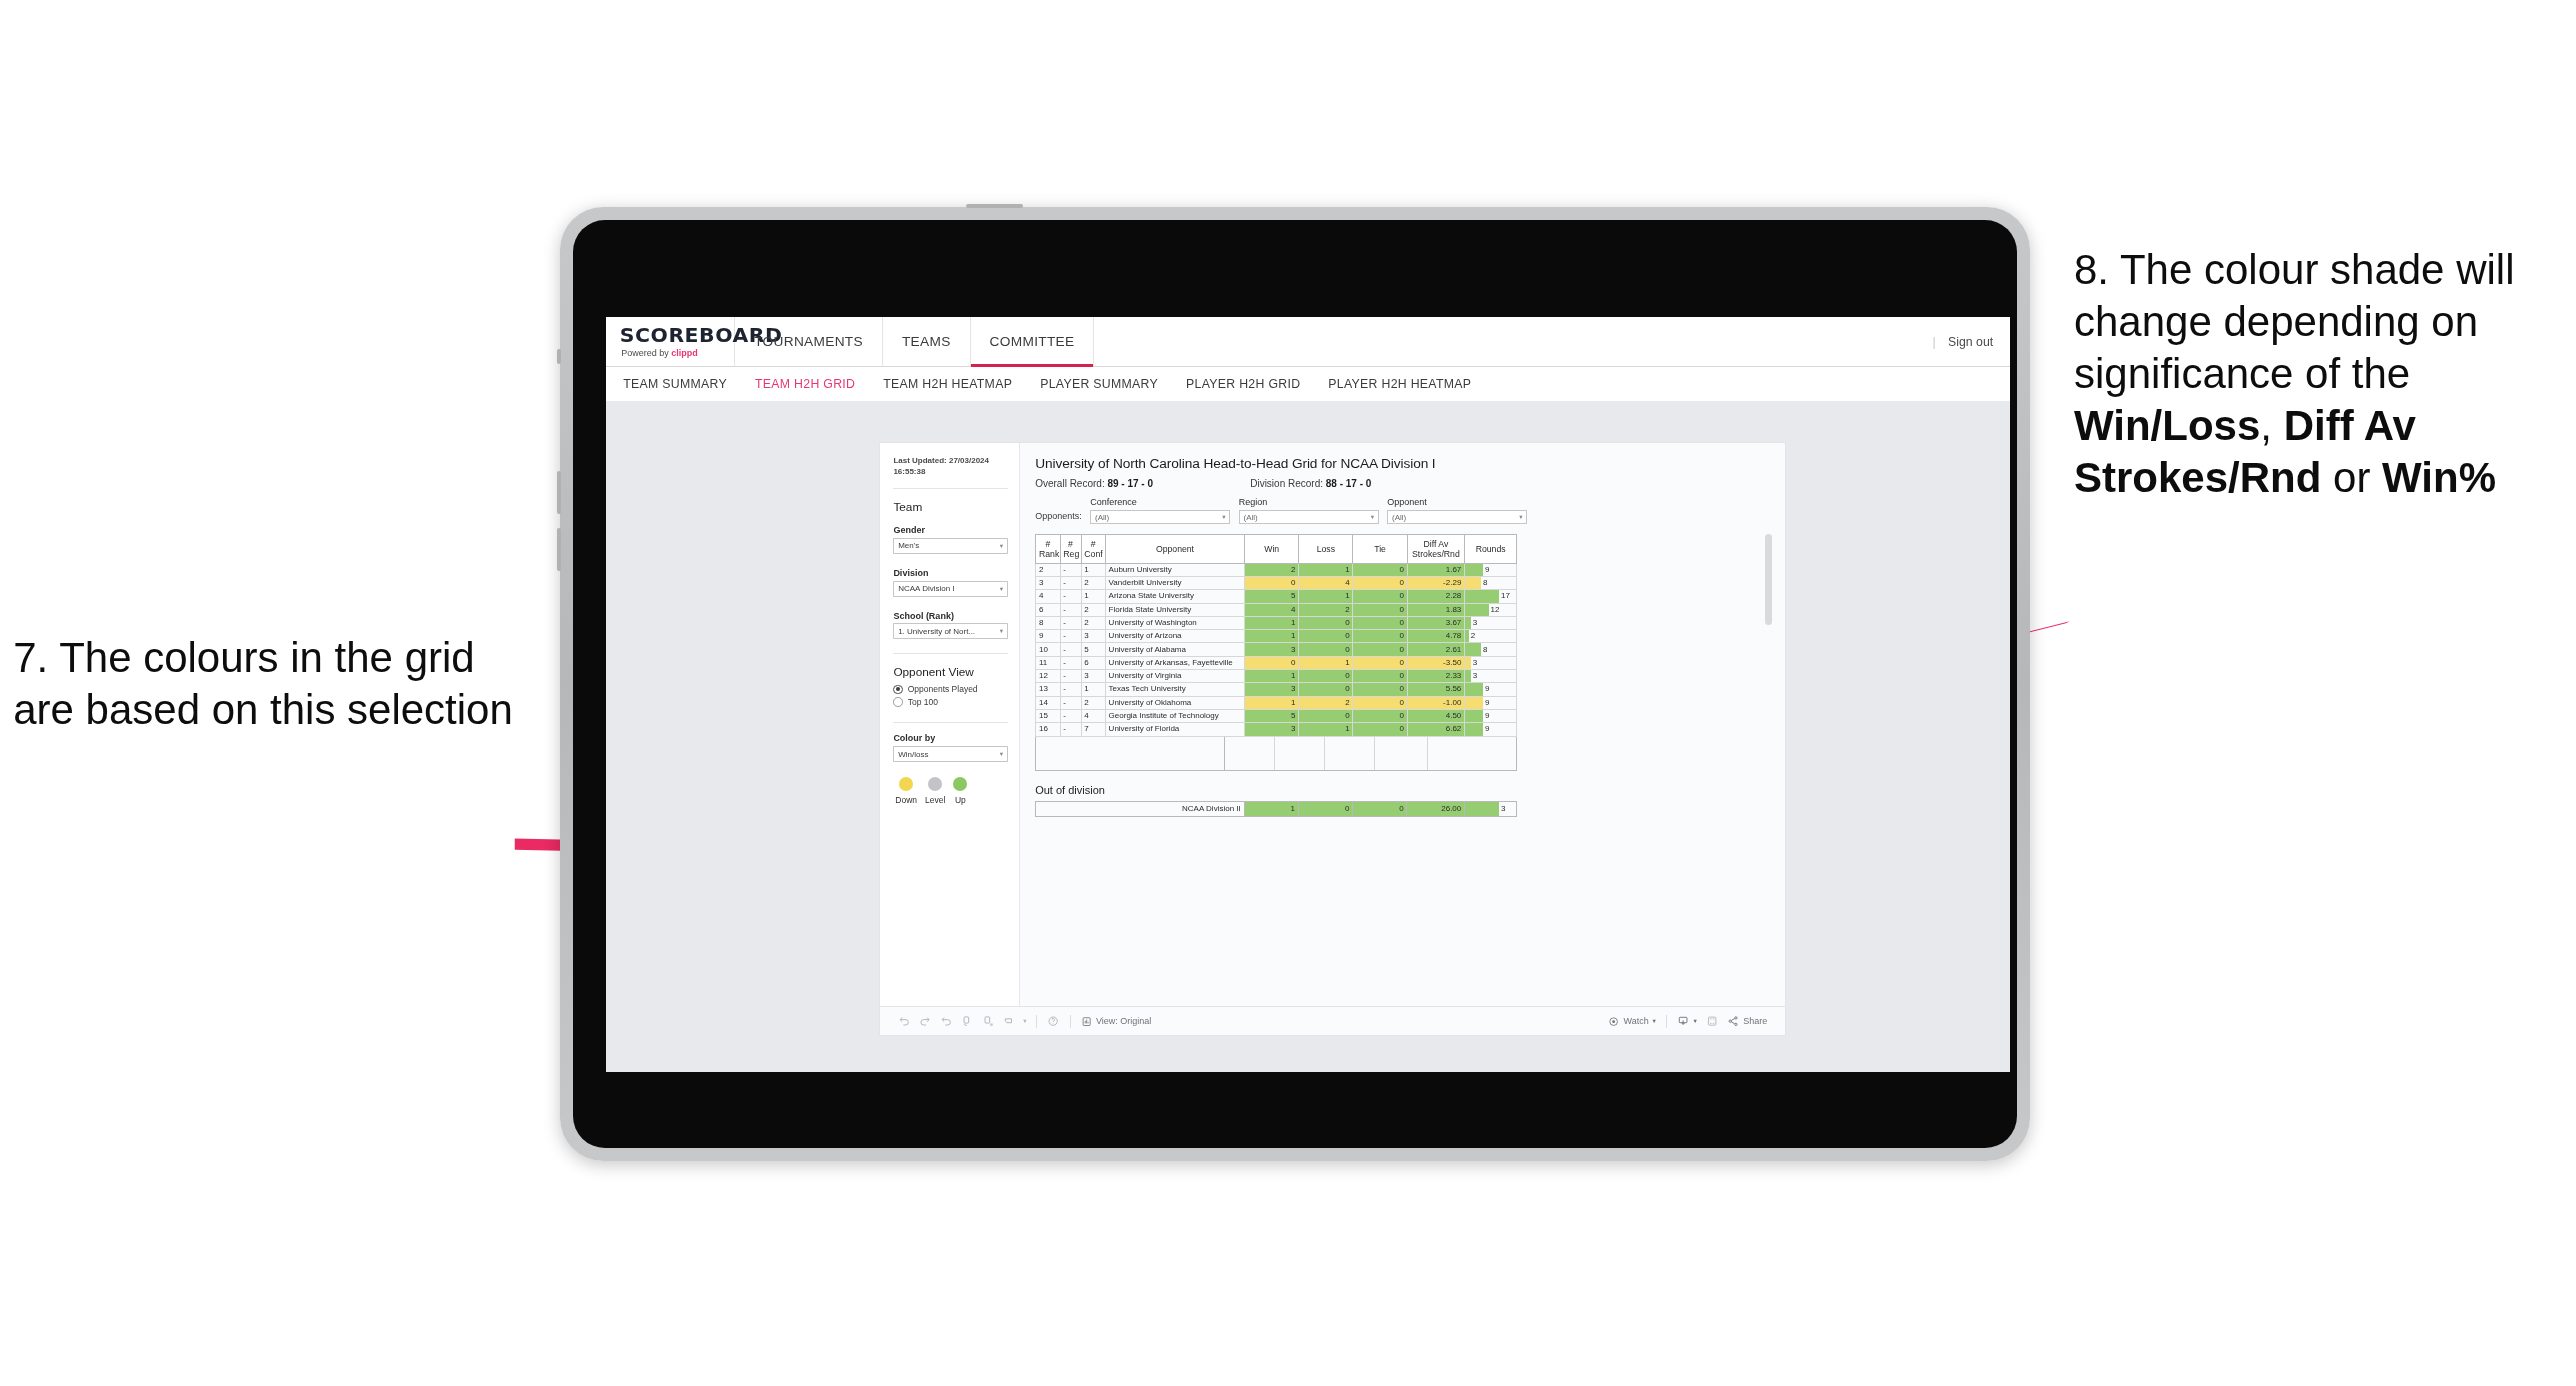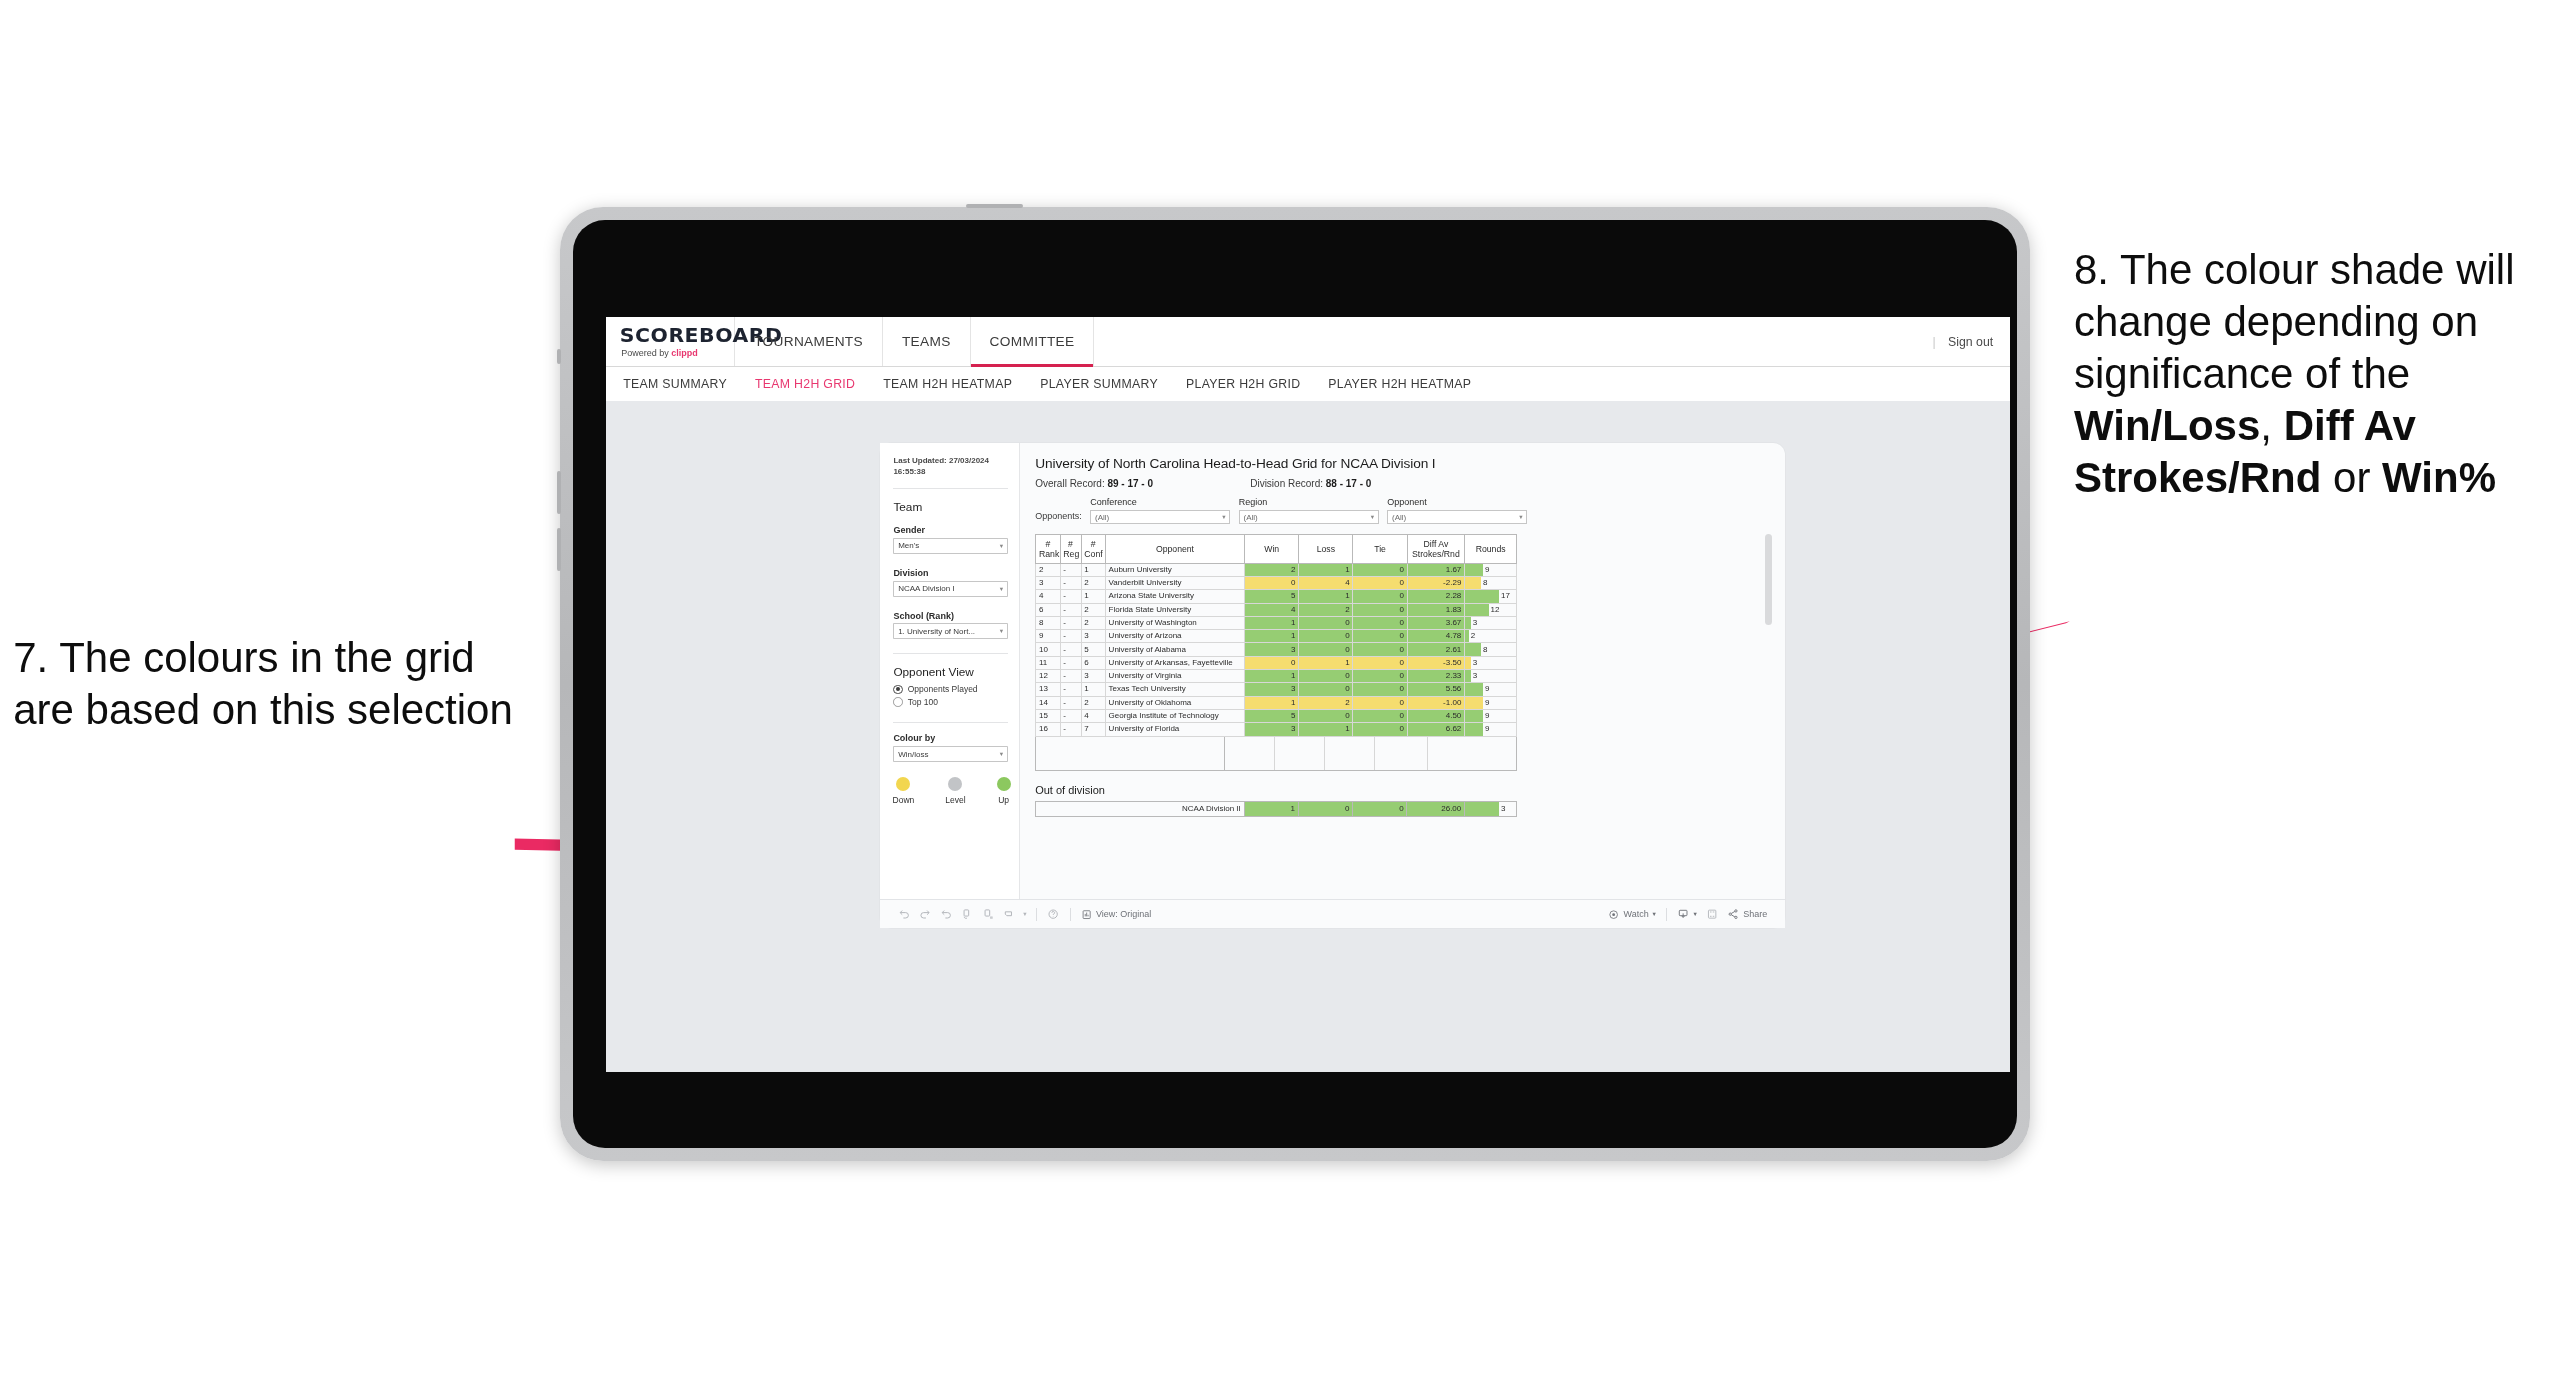--- a/index.html
+++ b/index.html
@@ -51,44 +51,44 @@
   
   #subnav{height:34px;background:#fff;border-bottom:0.9px solid #d2d2d2;display:flex;align-items:center;padding-left:17px;gap:28px;}
   .subnav-item{font-size:12.3px;color:#3b3b3b;letter-spacing:0.3px;cursor:pointer;white-space:nowrap;}
   .subnav-item.active{color:#e8376f;}
 
   
   #workspace{position:absolute;left:0;top:84px;right:0;bottom:0;background:#e7e9ec;}
 
   
   #viz-card{
-    position:absolute;left:274px;top:42px;width:905px;height:485px;
+    position:absolute;left:274px;top:42px;width:905px;height:592px;
     background:#fafbfc;box-shadow:0 0 0 0.9px #e2e4e7;
-    display:flex;flex-direction:column;border-radius:12px;
+    display:flex;flex-direction:column;
   }
   #viz-body{flex:1;display:flex;min-height:0;}
 
   
   #filters{width:140px;background:#fff;border-right:0.9px solid #e5e6e8;padding:13.2px 11.3px 0 13.2px;box-sizing:border-box;}
   .lastupd{font-size:8px;color:#4a4a4a;line-height:1.35;font-weight:600;}
   .divider{height:0.9px;background:#e3e4e6;margin:10.4px 0 10.4px 0;}
   .f-title{font-size:11.8px;color:#1f1f1f;margin:1.9px 0 11.3px 0;}
   .f-label{font-size:9px;color:#2c2c2c;font-weight:600;margin-bottom:2.8px;}
   .f-select{
     height:14px;border:0.9px solid #c6c6c6;background:#fff;border-radius:0.9px;
     display:flex;align-items:center;padding:0 3.8px;font-size:8px;color:#3a3a3a;
     justify-content:space-between;margin-bottom:14px;cursor:pointer;
   }
   .f-select .caret{color:#8a8a8a;font-size:6.6px;}
   .radio-row{display:flex;align-items:center;gap:4.7px;margin-bottom:2.8px;cursor:pointer;}
   .radio{width:7.6px;height:7.6px;border-radius:50%;border:0.9px solid #9a9a9a;background:#fff;position:relative;flex:none;}
   .radio.on{border-color:#4a4a4a;}
   .radio.on::after{content:"";position:absolute;left:1.9px;top:1.9px;width:3.8px;height:3.8px;border-radius:50%;background:#3c3c3c;}
   .radio-label{font-size:8.5px;color:#3a3a3a;}
-  .legend-row{display:flex;gap:31px;margin-top:15px;padding-left:1.9px;justify-content:center;}
+  .legend-row{display:flex;gap:8px;margin-top:15px;padding-left:1.9px;}
   .legend-item{display:flex;flex-direction:column;align-items:center;gap:3.8px;}
   .legend-dot{width:14px;height:14px;border-radius:50%;}
   .legend-txt{font-size:8.5px;color:#2f2f2f;}
 
   
   #viz-main{flex:1;padding:13.2px 15px 0 15px;box-sizing:border-box;min-width:0;position:relative;}
   #viz-title{font-size:13.7px;color:#1c1c1c;letter-spacing:-0.1px;}
   #record-row{display:flex;margin-top:6.6px;font-size:10px;color:#3a3a3a;}
   #record-row .rec{width:215px;}
   #record-row b{color:#1c1c1c;font-weight:700;}

